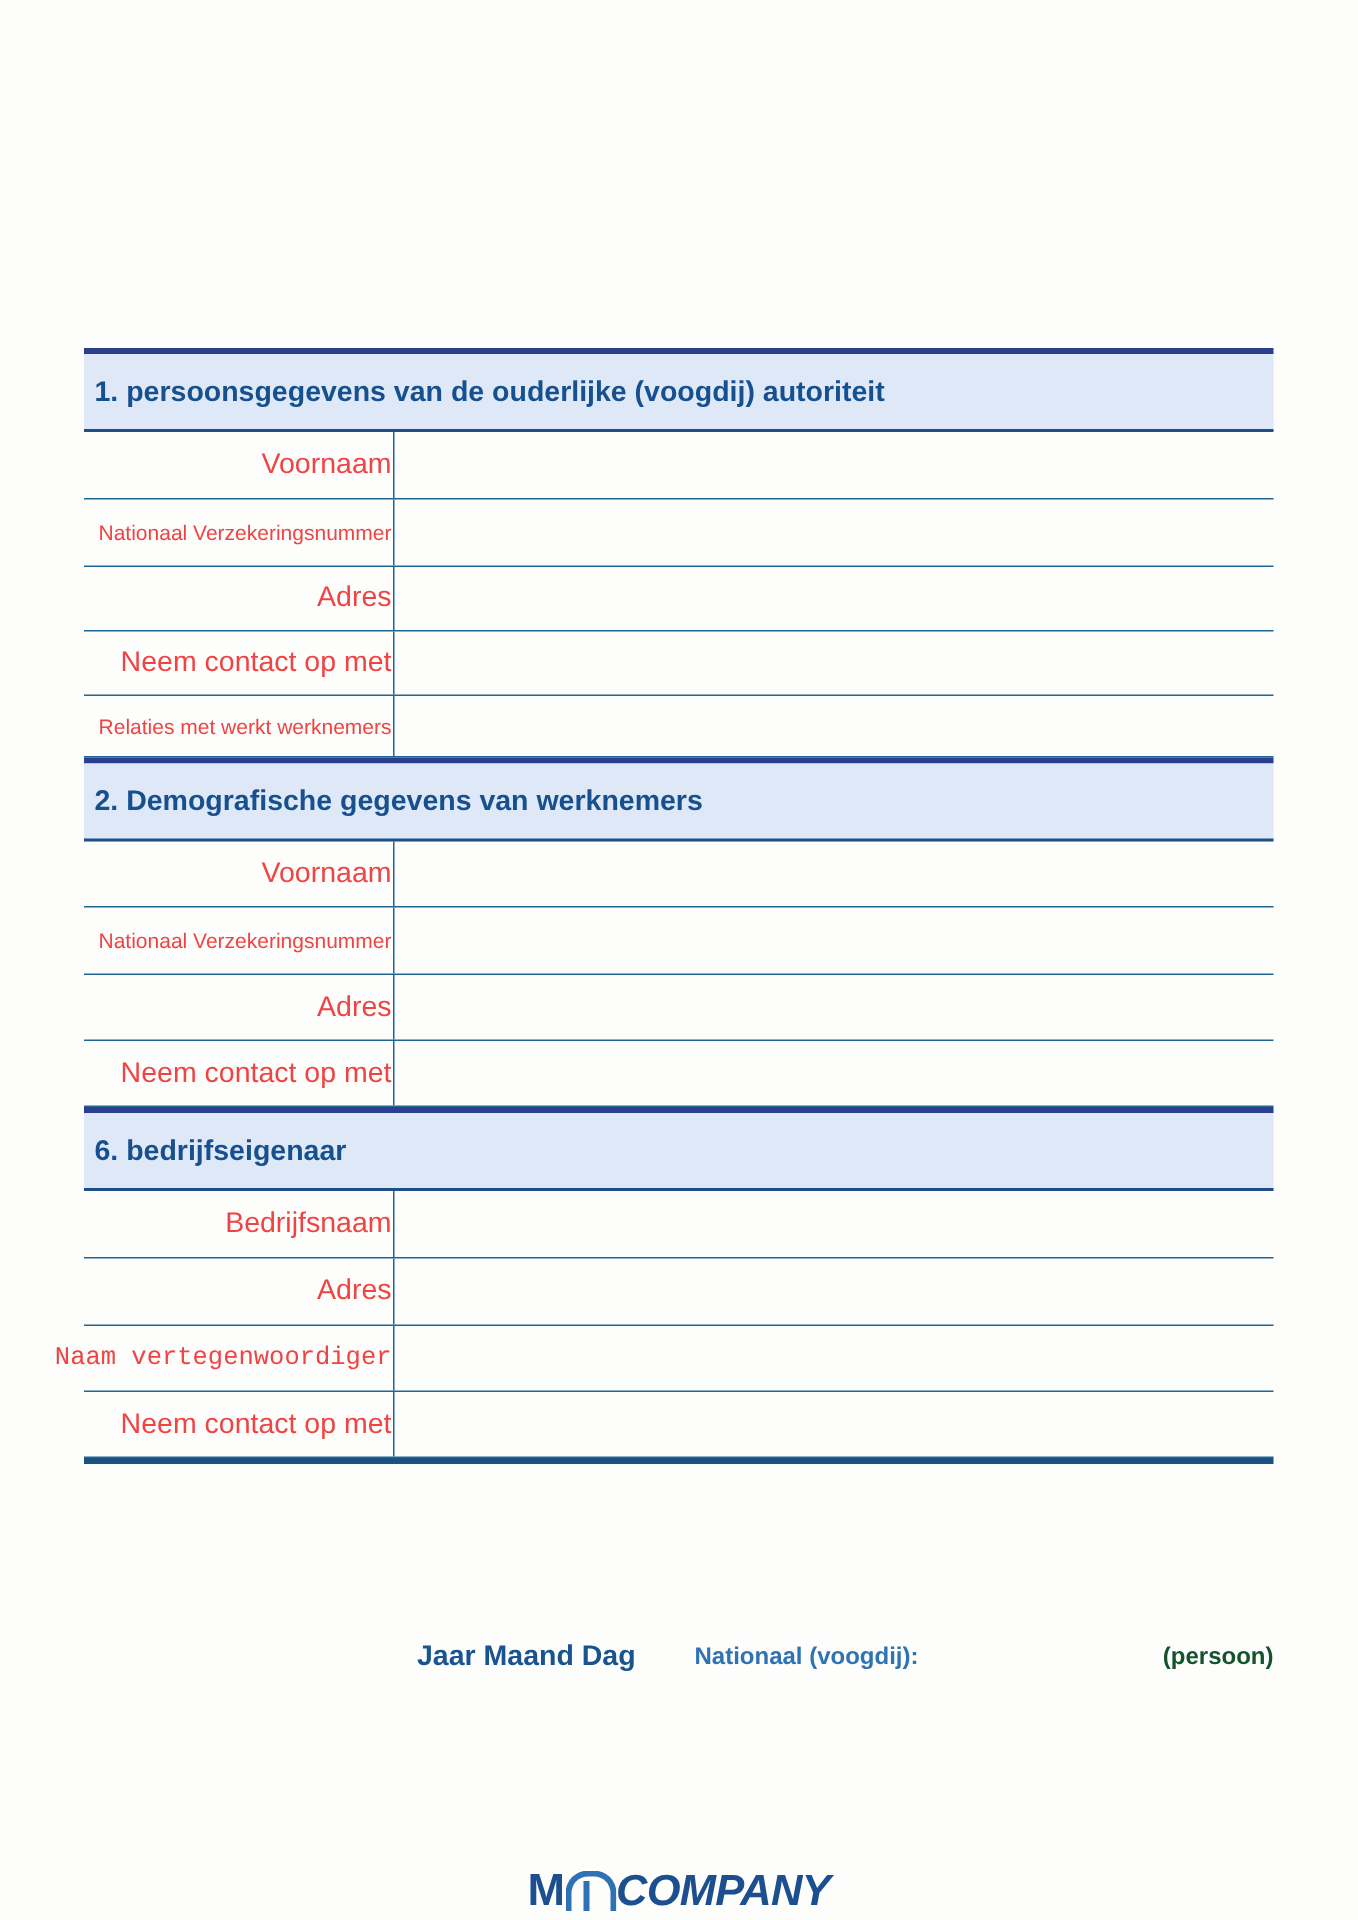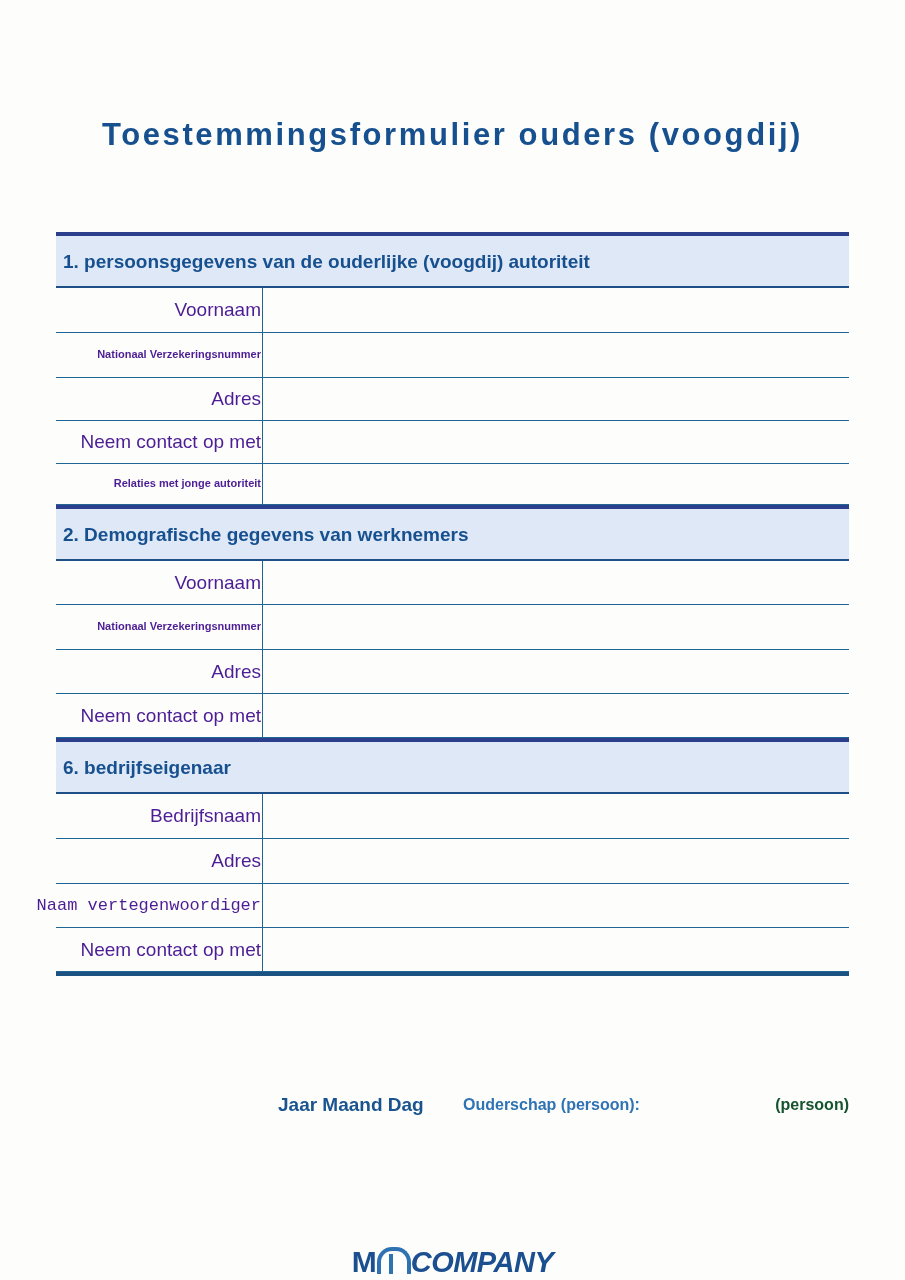--- a/index.html
+++ b/index.html
@@ -88,28 +88,28 @@
     flex: 0 0 207px;
     box-sizing: border-box;
     border-right: 1px solid #1f6695;
     display: flex;
     align-items: center;
     justify-content: flex-end;
     padding-right: 1px;
     position: relative;
   }
   .row-label-text {
-    color: #4c1d95;
+    color: #ef4444;
     line-height: 1.05;
     white-space: nowrap;
   }
   
   .lbl-lg  .row-label-text { font-size: 19px; font-weight: normal; }
   .lbl-md  .row-label-text { font-size: 17px; font-weight: normal; font-family: Liberation Mono, monospace; }
-  .lbl-sm  .row-label-text { font-size: 11px; font-weight: bold; }
+  .lbl-sm  .row-label-text { font-size: 14px; font-weight: normal; }
 
   .row-field {
     flex: 1 1 auto;
     box-sizing: border-box;
   }
 
   
   .h-44 { height: 44px; }
   .h-43 { height: 43px; }
   .h-41 { height: 41px; }
@@ -239,21 +239,20 @@
     letter-spacing: 6px;
     text-align: center;
     padding-left: 17px;
   }
 </style>
 </head>
 <body>
 
 <div class="page">
 
-  <div class="doc-title">Toestemmingsformulier ouders (voogdij)</div>
 
   <div class="form-table">
 
     <div class="rule-thick"></div>
     <div class="section-header">
       <span class="section-header-text">1. persoonsgegevens van de ouderlijke (voogdij) autoriteit</span>
     </div>
 
     <div class="form-row h-45 lbl-lg">
       <div class="row-label">
@@ -278,21 +277,21 @@
 
     <div class="form-row h-43 lbl-lg">
       <div class="row-label">
         <span class="row-label-text">Neem contact op met</span>
       </div>
       <div class="row-field"></div>
     </div>
 
     <div class="form-row h-41 lbl-sm">
       <div class="row-label">
-        <span class="row-label-text">Relaties met jonge autoriteit</span>
+        <span class="row-label-text">Relaties met werkt werknemers</span>
       </div>
       <div class="row-field"></div>
     </div>
 
     <div class="rule-thick"></div>
     <div class="section-header">
       <span class="section-header-text">2. Demografische gegevens van werknemers</span>
     </div>
 
     <div class="form-row h-44 lbl-lg">
@@ -355,21 +354,21 @@
       </div>
       <div class="row-field"></div>
     </div>
 
     <div class="rule-thick-bottom"></div>
   </div>
 
 
   <div class="sig-row">
     <span class="sig-date">Jaar Maand Dag</span>
-    <span class="sig-parent">Ouderschap (persoon):</span>
+    <span class="sig-parent">Nationaal (voogdij):</span>
     <span class="sig-person">(persoon)</span>
   </div>
 
   <div class="logo">
     <div class="logo-mark">
       <span class="logo-m">M</span><span class="logo-ir">
         <span class="arch"></span>
         <span class="bar"></span>
       </span><span class="logo-company">COMPANY</span>
     </div>

